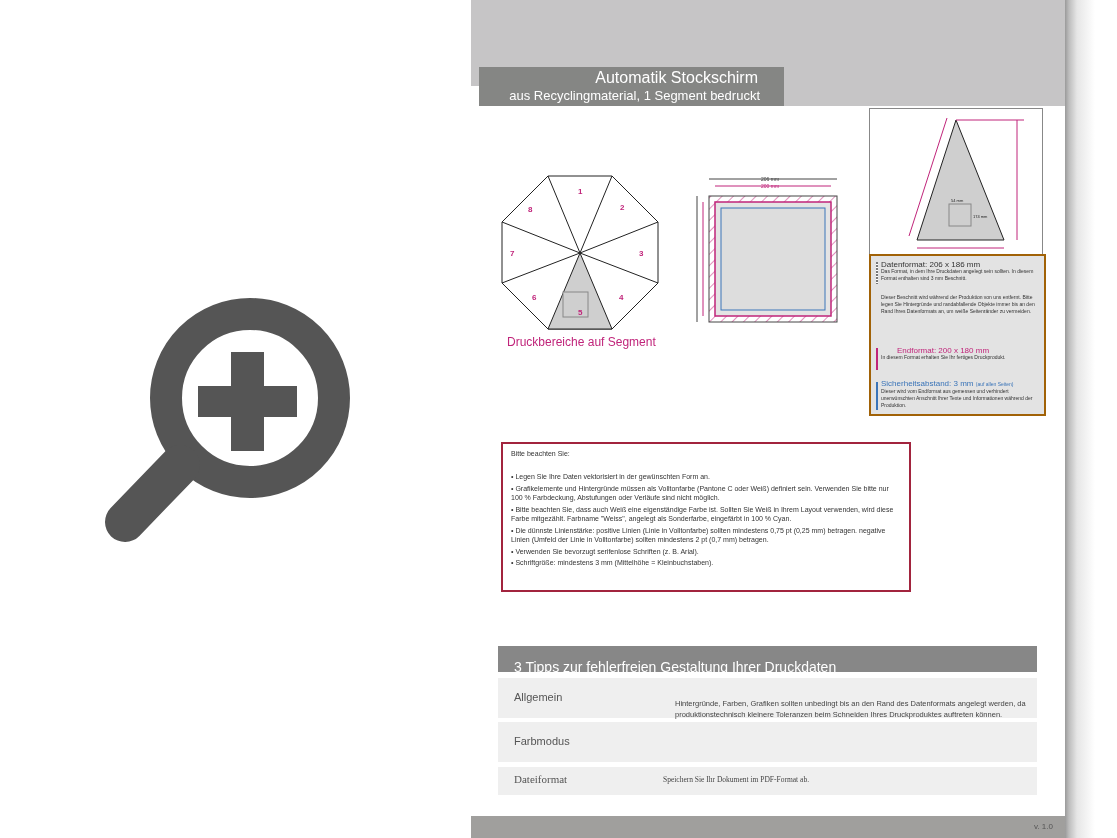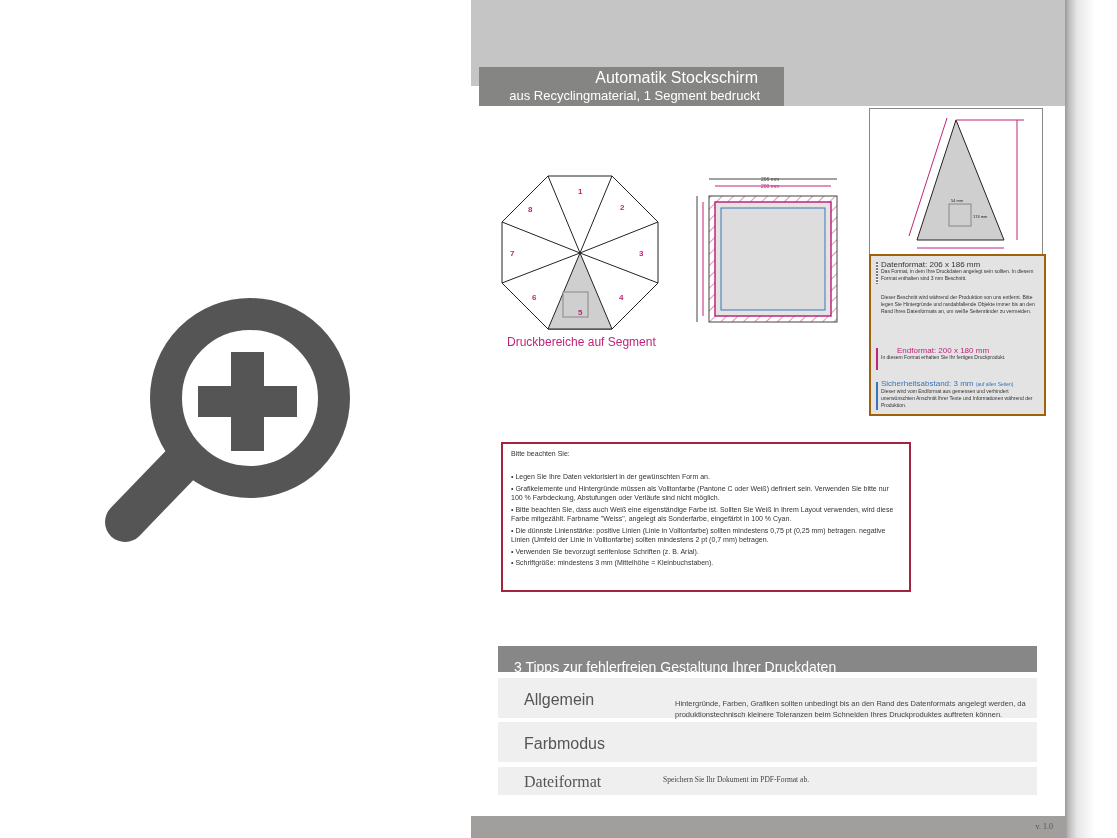--- a/index.html
+++ b/index.html
@@ -24,24 +24,24 @@
   .bar { position:absolute; left:5px; width:2px; }
 
   .notes { position:absolute; left:30px; top:442px; width:406px; height:146px; border:2px solid #a2243e; background:#fff; font-size:7px; color:#333; }
   .notes .ttl { position:absolute; left:8px; top:6px; }
   .notes ul { position:absolute; left:8px; top:28px; margin:0; padding:0; list-style:none; width:390px; }
   .notes li { line-height:9.5px; margin-bottom:2px; }
 
   .tips-head { position:absolute; left:27px; top:646px; width:539px; height:26px; background:#878787; color:#fff; font-size:14px; }
   .tips-head span { position:absolute; left:16px; top:1px;margin-top:12px; }
   .tip-row { position:absolute; left:27px; width:539px; background:#efefef; }
-  .tip-row .lbl { position:absolute; left:16px; font-size:16px; color:#555;margin-left:10px; }
+  .tip-row .lbl { position:absolute; left:16px; font-size:11px; color:#555; }
   .tip-row .txt { position:absolute; left:165px; font-size:7.5px; color:#444; line-height:11px; width:370px; }
 
-  .footer { position:absolute; left:0; top:816px; width:594px; height:22px; background:#a09f9d;font-family:Liberation Serif, serif; }
+  .footer { position:absolute; left:0; top:816px; width:594px; height:22px; background:#a09f9d; }
   .footer span { position:absolute; right:12px; top:6px; font-size:8px; color:#555; }
 </style>
 </head>
 <body>
 
 <svg class="zoom-icon" viewBox="0 0 280 270">
   <circle cx="160" cy="108" r="84" fill="none" stroke="#555555" stroke-width="32"></circle>
   <line x1="90" y1="175" x2="35" y2="232" stroke="#555555" stroke-width="40" stroke-linecap="round"></line>
   <rect x="141" y="62" width="33" height="99" fill="#555555"></rect>
   <rect x="108" y="96" width="99" height="31" fill="#555555"></rect>

